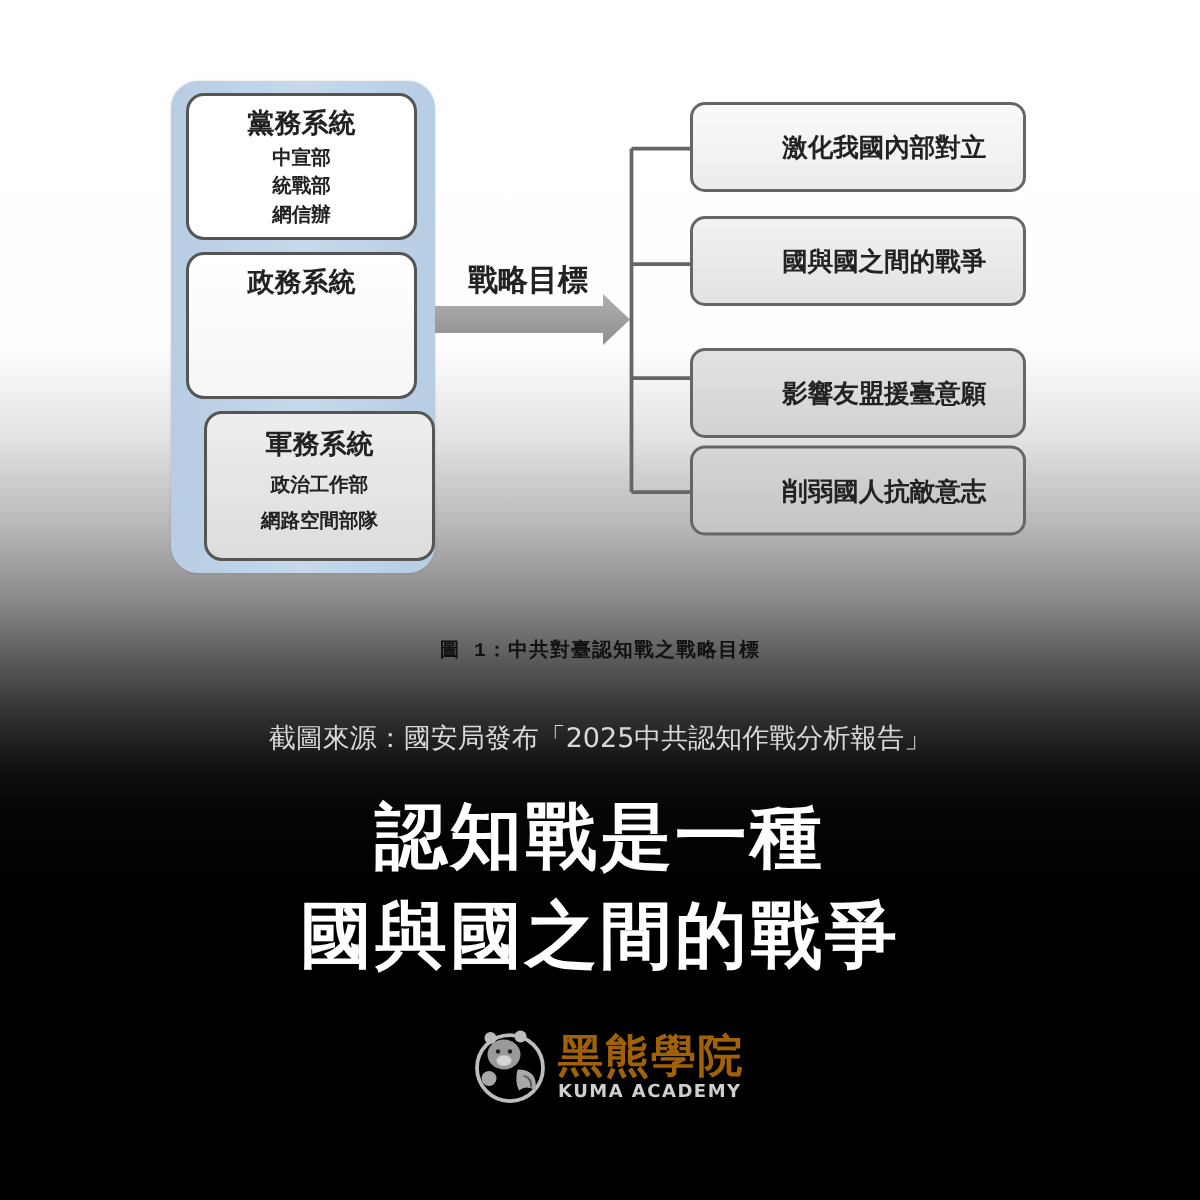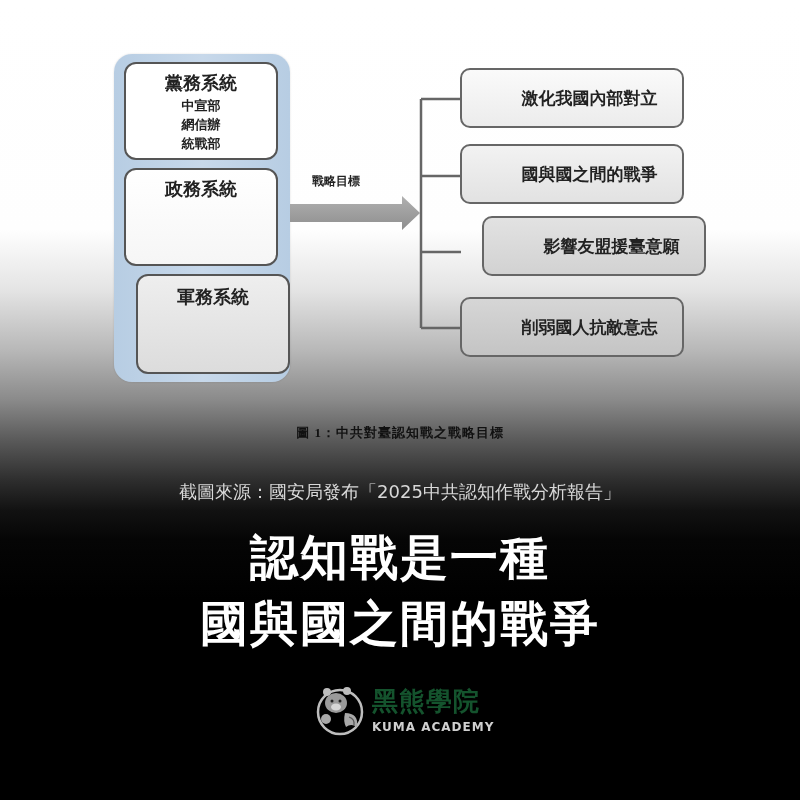--- a/index.html
+++ b/index.html
@@ -29,82 +29,86 @@
     }
     .sysbox.b1 { top: 8px; height: 98px; }
     .sysbox.b2 { top: 114px; height: 98px; background: linear-gradient(#ffffff, #f6f6f6); }
     .sysbox.b3 { top: 220px; height: 100px; background: linear-gradient(#eeeeee, #dcdcdc); margin-left: 12px; }
     .sys-title { font-weight: bold; font-size: 18px; margin-top: 8px; line-height: 22px; }
     .sys-items { font-size: 13px; font-weight: bold; line-height: 19px; margin-top: 2px; }
     .b3 .sys-title { margin-top: 10px; }
     .b3 .sys-items { line-height: 24px; margin-top: 4px; }
 
     
-    .arrow-label { left: 312px; top: 173px; font-size: 12px; font-weight: bold; color: #222; }
+    .arrow-label { left: 312px; top: 173px; font-size: 20px; font-weight: bold; color: #222; }
     .arrow-svg { left: 290px; top: 196px; }
 
     
     .bracket-svg { left: 415px; top: 90px; }
 
     
     .goal {
       left: 460px; width: 224px; height: 60px;
       border: 2px solid #666; border-radius: 10px; box-sizing: border-box;
       display: flex; align-items: center; justify-content: center;
       font-size: 17px; font-weight: bold; color: #222; padding-left: 35px;
     }
     .g1 { top: 68px; background: linear-gradient(#fafafa, #ececec); }
     .g2 { top: 144px; background: linear-gradient(#f2f2f2, #e2e2e2); }
-    .g3 { top: 216px; background: linear-gradient(#e2e2e2, #d2d2d2); margin-left: 22px; }
+    .g3 { top: 232px; background: linear-gradient(#e2e2e2, #d2d2d2); }
     .g4 { top: 297px; background: linear-gradient(#d6d6d6, #c4c4c4); }
 
     .caption {
       left: 0; width: 800px; top: 424px; text-align: center;
-      font-family: Liberation Serif, serif; font-weight: bold; font-size: 13px;
+      font-family: Liberation Mono, monospace; font-weight: bold; font-size: 13px;
       color: #111; letter-spacing: 1px;
     }
     .source {
       left: 0; width: 800px; top: 480px; text-align: center;
       font-size: 18px; color: #d8d8d8;
     }
     .headline {
       left: 0; width: 800px; text-align: center;
       font-family: Liberation Mono, monospace; font-weight: bold;
       font-size: 48px; color: #ffffff; letter-spacing: 2px;
     }
     .h1 { top: 526px; }
     .h2 { top: 592px; }
 
     .logo-icon { left: 313px; top: 683px; }
     .logo-cn {
-      left: 372px; top: 684px; font-size: 26px; font-weight: bold; color: #14532d;
+      left: 372px; top: 684px; font-size: 30px; font-weight: bold; color: #a16207;
       letter-spacing: 1px;
     }
     .logo-en {
       left: 372px; top: 720px; font-size: 12px; font-weight: bold; color: #cfcfcf;
       letter-spacing: 1px;
     }
   </style>
 </head>
 <body>
 
 <div class="abs outer">
   <div class="sysbox b1">
     <div class="sys-title">黨務系統</div>
     <div class="sys-items">
       <div>中宣部</div>
+      <div>統戰部</div>
       <div>網信辦</div>
-      <div>統戰部</div>
     </div>
   </div>
   <div class="sysbox b2">
     <div class="sys-title">政務系統</div>
   </div>
   <div class="sysbox b3">
     <div class="sys-title">軍務系統</div>
+    <div class="sys-items">
+      <div>政治工作部</div>
+      <div>網路空間部隊</div>
+    </div>
   </div>
 </div>
 
 <div class="abs arrow-label">戰略目標</div>
 <svg class="abs arrow-svg" width="132" height="36" viewBox="0 0 132 36">
   <defs>
     <linearGradient id="ag" x1="0" y1="0" x2="0" y2="1">
       <stop offset="0" stop-color="#b0b0b0"></stop>
       <stop offset="1" stop-color="#8e8e8e"></stop>
     </linearGradient>

